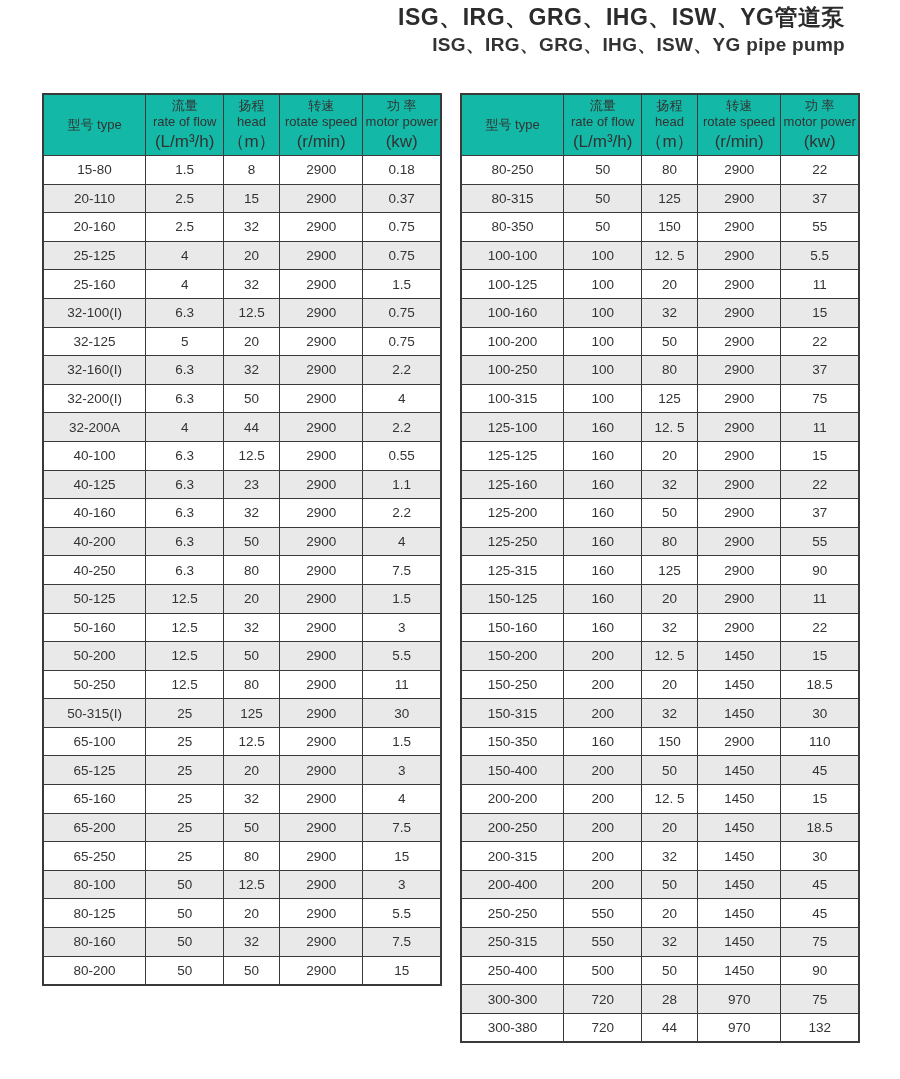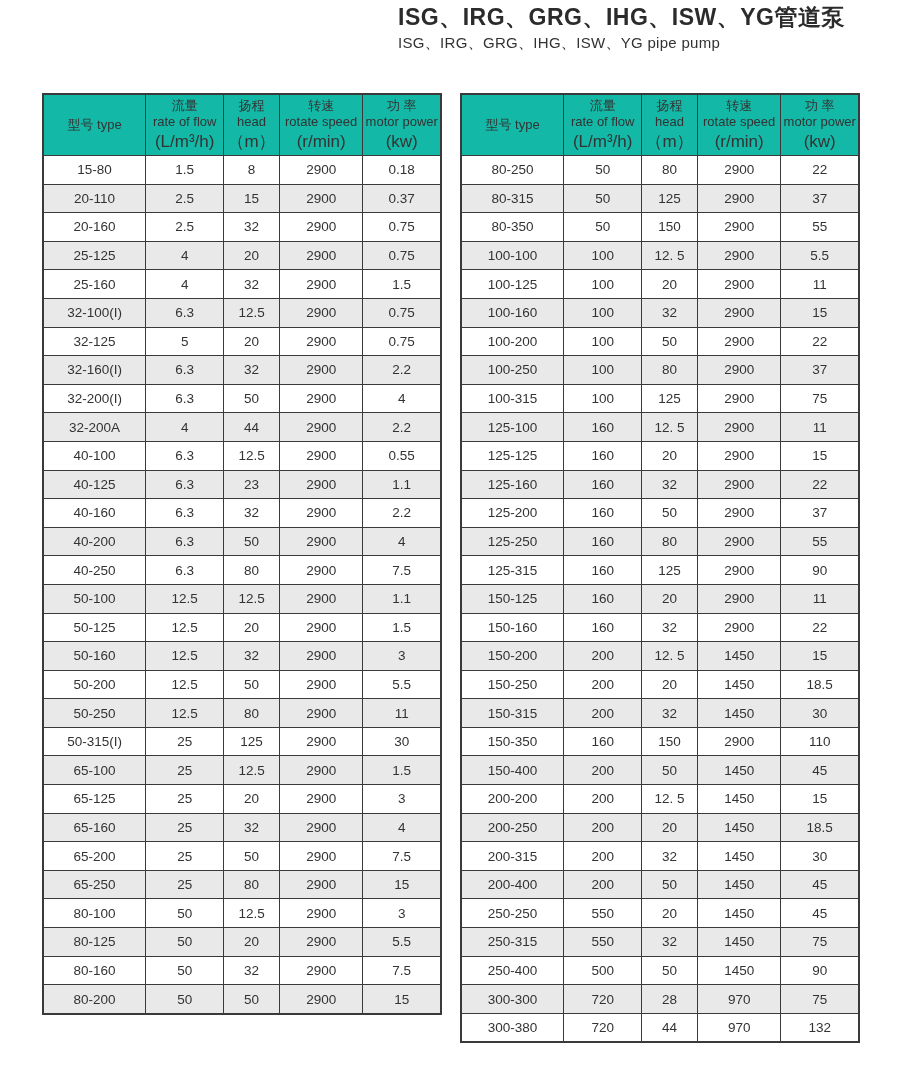--- a/index.html
+++ b/index.html
@@ -12,31 +12,32 @@
     position: relative;
     width: 900px;
     height: 1079px;
     background: #ffffff;
     overflow: hidden;
   }
   .title-block {
     position: absolute;
     top: 4px;
     right: 55px;
+    text-align: right;
     color: #2b2b2b;
   }
   .title-zh {
     font-size: 23px;
     font-weight: bold;
     letter-spacing: 0.5px;
     line-height: 1.2;
   }
   .title-en {
-    font-size: 15px;
-    font-weight: normal;
+    font-size: 19px;
+    font-weight: bold;
     letter-spacing: 0.3px;
     line-height: 1.4;
     color: #333333;
   }
   table.spec {
     position: absolute;
     top: 93px;
     border-collapse: collapse;
     border: 2px solid #3a3a3a;
     table-layout: fixed;
@@ -216,27 +217,20 @@
           <td>4</td>
         </tr>
         <tr>
           <td>40-250</td>
           <td>6.3</td>
           <td>80</td>
           <td>2900</td>
           <td>7.5</td>
         </tr>
         <tr>
-          <td>50-100</td>
-          <td>12.5</td>
-          <td>12.5</td>
-          <td>2900</td>
-          <td>1.1</td>
-        </tr>
-        <tr>
           <td>50-125</td>
           <td>12.5</td>
           <td>20</td>
           <td>2900</td>
           <td>1.5</td>
         </tr>
         <tr>
           <td>50-160</td>
           <td>12.5</td>
           <td>32</td>

